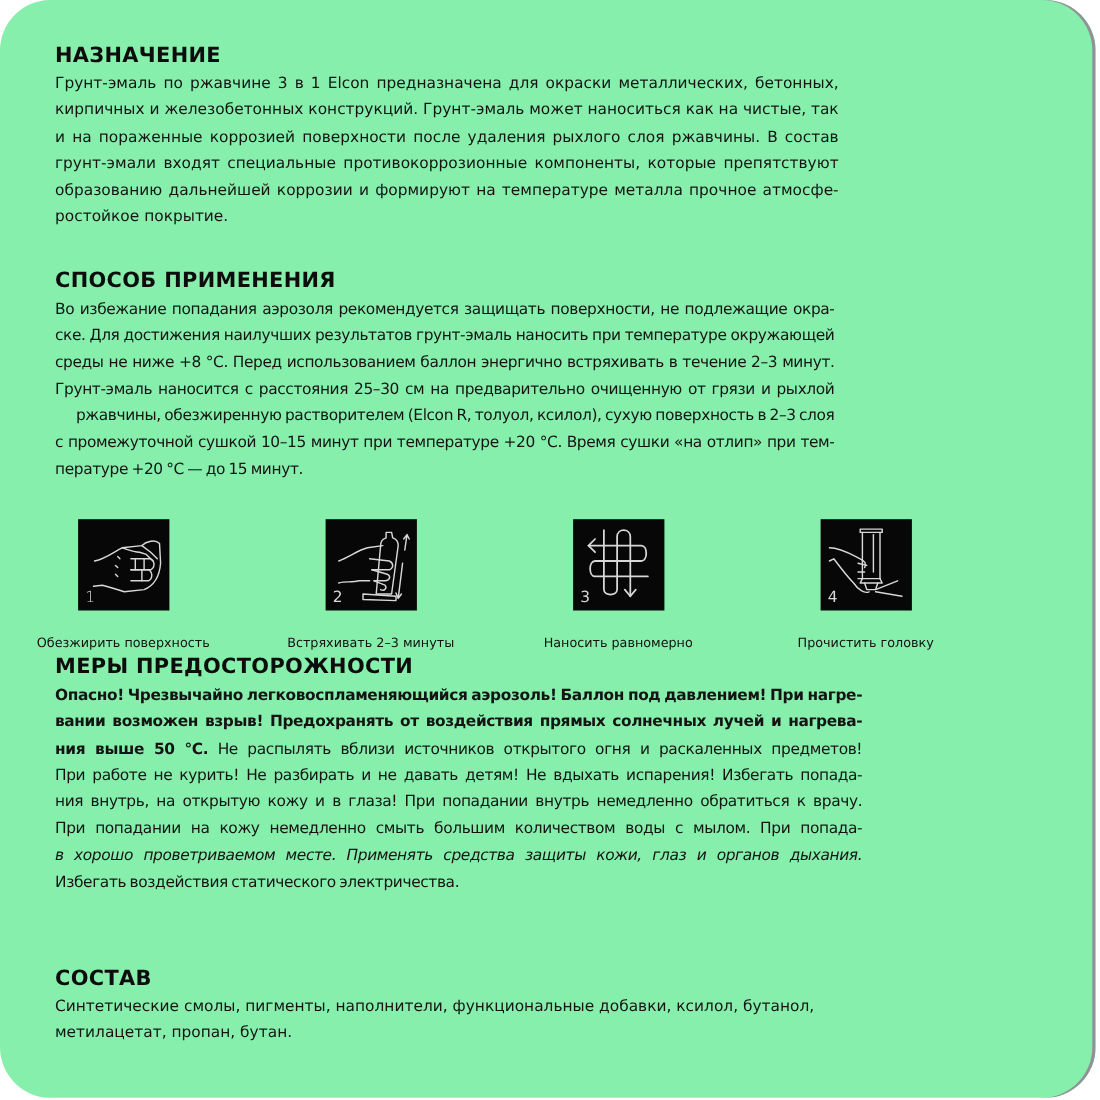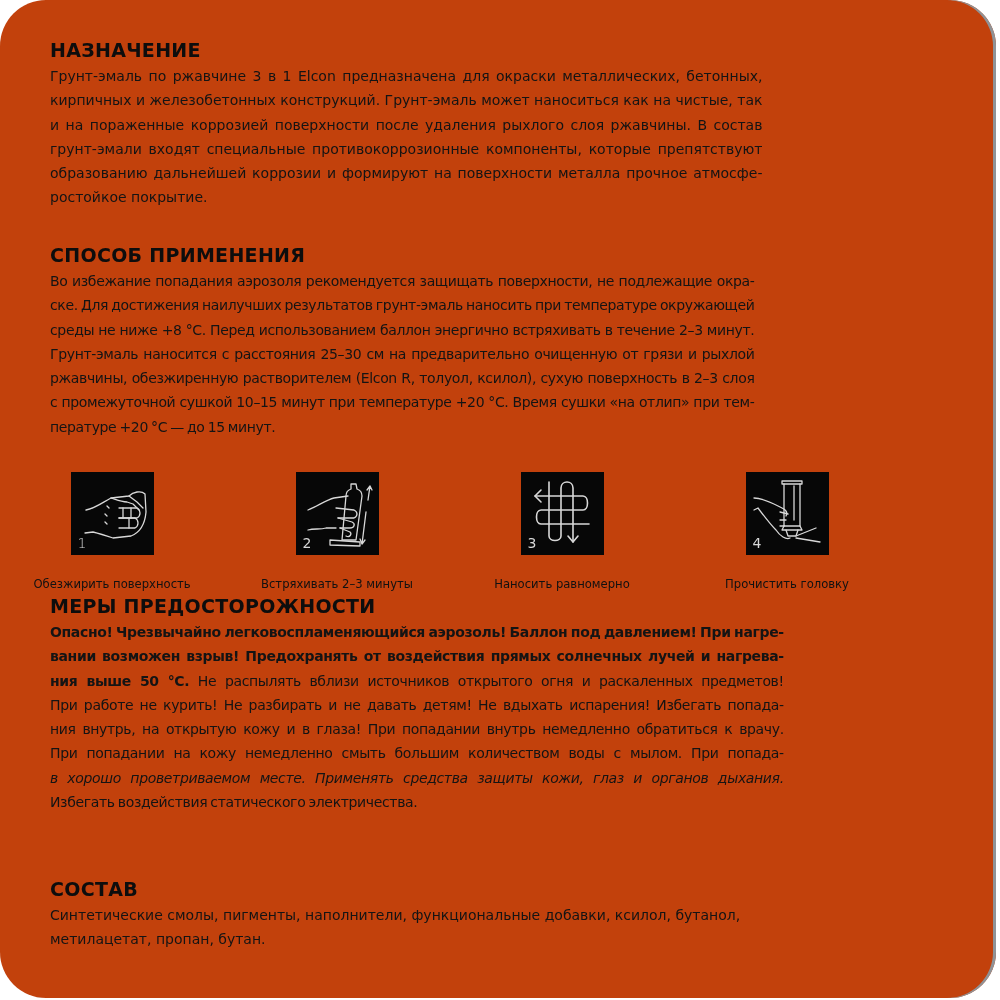--- a/index.html
+++ b/index.html
@@ -1,19 +1,19 @@
 <!DOCTYPE html>
 <html><head>
   <meta charset="utf-8">
   <style>
     html, body { margin: 0; padding: 0; background: #ffffff; }
     body { width: 1000px; height: 1000px; position: relative; overflow: hidden; }
     .panel {
       position: absolute; left: 0; top: 0; width: 996px; height: 998px;
-      background: #c2410c; border-radius: 46px;
+      background: #86efac; border-radius: 46px;
       box-shadow: inset -3px 0 0 #8f9296;
     }
     .content {
       position: absolute; left: 50px; top: 36px; width: 903px;
       font-family: "DejaVu Sans", sans-serif; color: #111;
     }
     h2 {
       margin: 0; font-family: "DejaVu Sans", sans-serif; font-size: 19px;
       font-weight: bold; letter-spacing: 0.3px; line-height: 28px; color: #0d0d0d;
     }
@@ -46,33 +46,33 @@
 <div class="panel">
   <div class="content">
 
     <section class="sec-naz">
       <h2>НАЗНАЧЕНИЕ</h2>
       <p class="para">
         <span class="line" style="white-space: normal;">Грунт-эмаль по ржавчине 3 в 1 Elcon предназначена для окраски металлических, бетонных,</span>
         <span class="line" style="white-space: normal;">кирпичных и железобетонных конструкций. Грунт-эмаль может наноситься как на чистые, так</span>
         <span class="line" style="white-space: normal;">и на пораженные коррозией поверхности после удаления рыхлого слоя ржавчины. В состав</span>
         <span class="line" style="white-space: normal;">грунт-эмали входят специальные противокоррозионные компоненты, которые препятствуют</span>
-        <span class="line" style="white-space: normal;">образованию дальнейшей коррозии и формируют на поверхности металла прочное атмосфе-</span>
+        <span class="line" style="white-space: normal;">образованию дальнейшей коррозии и формируют на температуре металла прочное атмосфе-</span>
         <span class="line last">ростойкое покрытие.</span>
       </p>
     </section>
 
     <section class="sec-sposob">
       <h2>СПОСОБ ПРИМЕНЕНИЯ</h2>
       <p class="para tight">
         <span class="line" style="white-space: normal;">Во избежание попадания аэрозоля рекомендуется защищать поверхности, не подлежащие окра-</span>
         <span class="line" style="white-space: normal;">ске. Для достижения наилучших результатов грунт-эмаль наносить при температуре окружающей</span>
         <span class="line" style="white-space: normal;">среды не ниже +8 °С. Перед использованием баллон энергично встряхивать в течение 2–3 минут.</span>
         <span class="line" style="white-space: normal;">Грунт-эмаль наносится с расстояния 25–30 см на предварительно очищенную от грязи и рыхлой</span>
-        <span class="line" style="white-space: normal;">ржавчины, обезжиренную растворителем (Elcon R, толуол, ксилол), сухую поверхность в 2–3 слоя</span>
+        <span class="line" style="white-space: normal; margin-left: 19px;">ржавчины, обезжиренную растворителем (Elcon R, толуол, ксилол), сухую поверхность в 2–3 слоя</span>
         <span class="line" style="white-space: normal;">с промежуточной сушкой 10–15 минут при температуре +20 °С. Время сушки «на отлип» при тем-</span>
         <span class="line last">пературе +20 °С — до 15 минут.</span>
       </p>
     </section>
 
     <div class="icons">
       <div class="icon-item" style="left:-38px;">
         <div class="icon-box">
           <svg viewBox="0 0 83 83" fill="none" stroke="#d8d8d8" stroke-width="1.3" stroke-linecap="round" stroke-linejoin="round">
             <path d="M15 38 C25 36 32 30 40 26 L58 24 C62 20 70 18 74 22 L75 40 C74 52 70 60 60 64 L42 66 C36 64 30 62 22 60 L14 61"></path>

